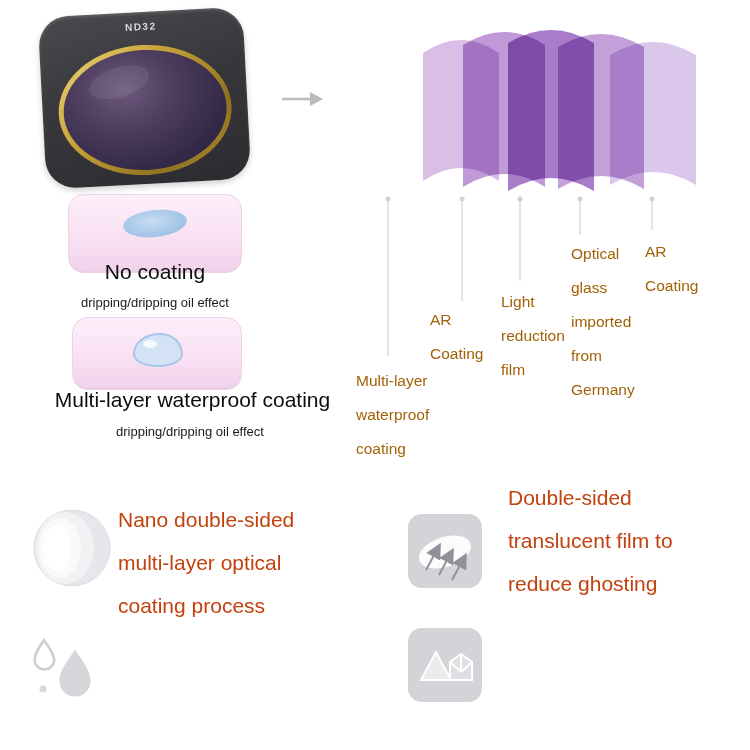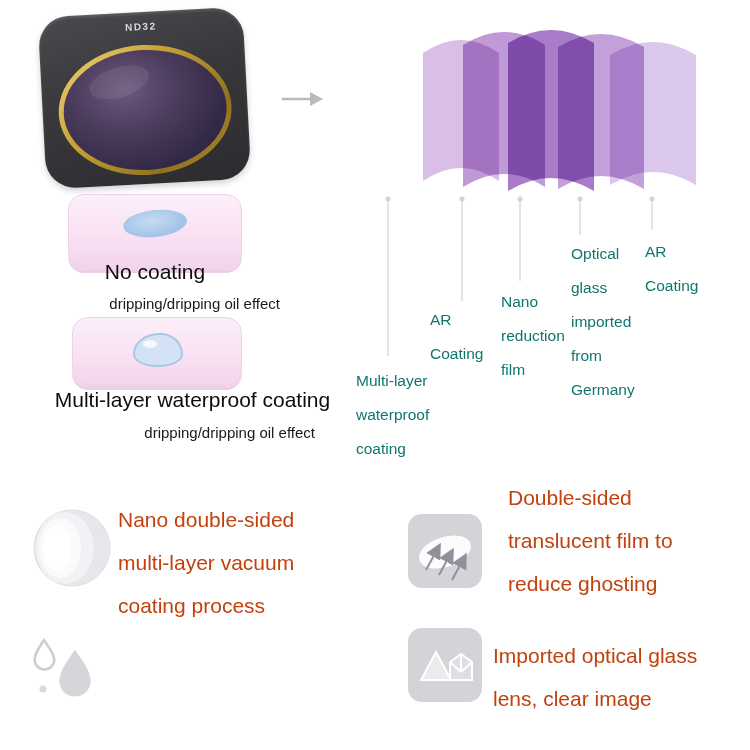--- a/index.html
+++ b/index.html
@@ -15,33 +15,33 @@
     font-size:10px;font-weight:bold;letter-spacing:1.5px;}
   .lens-ring{position:absolute;left:16px;top:33px;width:173px;height:130px;border-radius:50%;
     background:linear-gradient(135deg,#f0d67a 0%,#c9a43a 35%,#8f7120 75%,#b08c2c 100%);}
   .lens{position:absolute;left:5px;top:5px;right:5px;bottom:5px;border-radius:50%;
     background:radial-gradient(ellipse at 38% 32%,#6d597e 0%,#4d3d5e 35%,#342a47 70%,#261e36 100%);}
   .lens-glare{position:absolute;left:26px;top:16px;width:62px;height:30px;border-radius:50%;
     background:rgba(255,255,255,0.08);transform:rotate(-14deg);}
 
   
   .sheet{mix-blend-mode:multiply;}
-  .layer-label{position:absolute;font-size:15.5px;line-height:34px;white-space:pre-line;color:#0f766e;}
+  .layer-label{position:absolute;font-size:15.5px;line-height:34px;white-space:pre-line;color:#a16207;}
 
   
   .pad{border-radius:16px;background:linear-gradient(180deg,#fdeffa 0%,#f7ddf1 70%,#f2d3ec 100%);
     border:1px solid #eed2e9;box-shadow:0 3px 0 #eccfe7;}
   .smear{position:absolute;left:54px;top:15px;width:64px;height:27px;border-radius:50%;
     background:radial-gradient(ellipse at 45% 40%,#c6dcf2 0%,#a5c6e9 60%,#95bae3 100%);
     transform:rotate(-6deg);}
   .blob{position:absolute;left:60px;top:15px;width:46px;height:30px;background:#d3e3f5;
     border:2px solid #a9c5e8;border-radius:55% 45% 50% 50%/62% 66% 38% 38%;}
   .blob-hl{position:absolute;left:8px;top:5px;width:14px;height:8px;border-radius:50%;background:rgba(255,255,255,0.8);}
   .cmp-title{font-size:21px;text-align:center;color:#0d0d0d;}
-  .cmp-sub{font-size:15px;text-align:right;color:#1a1a1a;}
+  .cmp-sub{font-size:13px;text-align:center;color:#1a1a1a;}
 
   
   .feature-text{font-size:21px;line-height:43px;white-space:pre-line;color:#c2410c;}
 </style>
 </head>
 <body>
 
 <div class="canvas">
 
   <div class="abs filter-body">
@@ -81,21 +81,21 @@
       <circle cx="230" cy="6" r="2.5"></circle>
         <circle cx="302" cy="6" r="2.5"></circle>
     </g>
   </svg>
 
   <div class="layer-label" style="left:356px;top:364px;">Multi-layer
 waterproof
 coating</div>
   <div class="layer-label" style="left:430px;top:303px;">AR
 Coating</div>
-  <div class="layer-label" style="left:501px;top:285px;">Nano
+  <div class="layer-label" style="left:501px;top:285px;">Light
 reduction
 film</div>
   <div class="layer-label" style="left:571px;top:237px;">Optical
 glass
 imported
 from
 Germany</div>
   <div class="layer-label" style="left:645px;top:235px;">AR
 Coating</div>
 
@@ -113,21 +113,21 @@
   <div class="abs cmp-title" style="left:0px;top:388px;width:385px;">Multi-layer waterproof coating</div>
   <div class="abs cmp-sub" style="left:65px;top:424px;width:250px;">dripping/dripping oil effect</div>
 
   <svg class="abs" style="left:26px;top:506px;" width="88" height="84">
     <circle cx="46" cy="42" r="38" fill="#e7e7eb" stroke="#dedee3" stroke-width="1"></circle>
     <ellipse cx="39" cy="42" rx="29" ry="36" fill="#f2f2f5"></ellipse>
     <ellipse cx="34" cy="42" rx="21" ry="30" fill="#fafafc"></ellipse>
     <ellipse cx="31" cy="42" rx="14" ry="23" fill="#ffffff"></ellipse>
   </svg>
   <div class="abs feature-text" style="left:118px;top:498px;">Nano double-sided
-multi-layer vacuum
+multi-layer optical
 coating process</div>
 
   <svg class="abs" style="left:408px;top:514px;" width="74" height="74">
     <defs>
       <marker id="ah1" markerWidth="8" markerHeight="8" refX="5" refY="4" orient="auto">
         <path d="M0,0 L8,4 L0,8 Z" fill="#90919a"></path>
       </marker>
     </defs>
     <rect width="74" height="74" rx="14" fill="#d3d3d8"></rect>
     <ellipse cx="37" cy="38" rx="27" ry="15" fill="rgba(255,255,255,0.92)" transform="rotate(-18 37 38)"></ellipse>
@@ -150,16 +150,14 @@
   <svg class="abs" style="left:408px;top:628px;" width="74" height="74">
     <rect width="74" height="74" rx="14" fill="#d3d3d8"></rect>
     <polygon points="13,52 28,24 43,52" fill="rgba(255,255,255,0.55)" stroke="#ffffff" stroke-width="2"></polygon>
     <g stroke="#ffffff" stroke-width="2" fill="rgba(255,255,255,0.28)">
       <polygon points="42,52 42,34 53,26 64,34 64,52"></polygon>
       <line x1="53" y1="26" x2="53" y2="44"></line>
       <line x1="42" y1="34" x2="53" y2="44"></line>
       <line x1="64" y1="34" x2="53" y2="44"></line>
     </g>
   </svg>
-  <div class="abs feature-text" style="left:493px;top:634px;">Imported optical glass
-lens, clear image</div>
 
 </div>
 
 </body></html>

